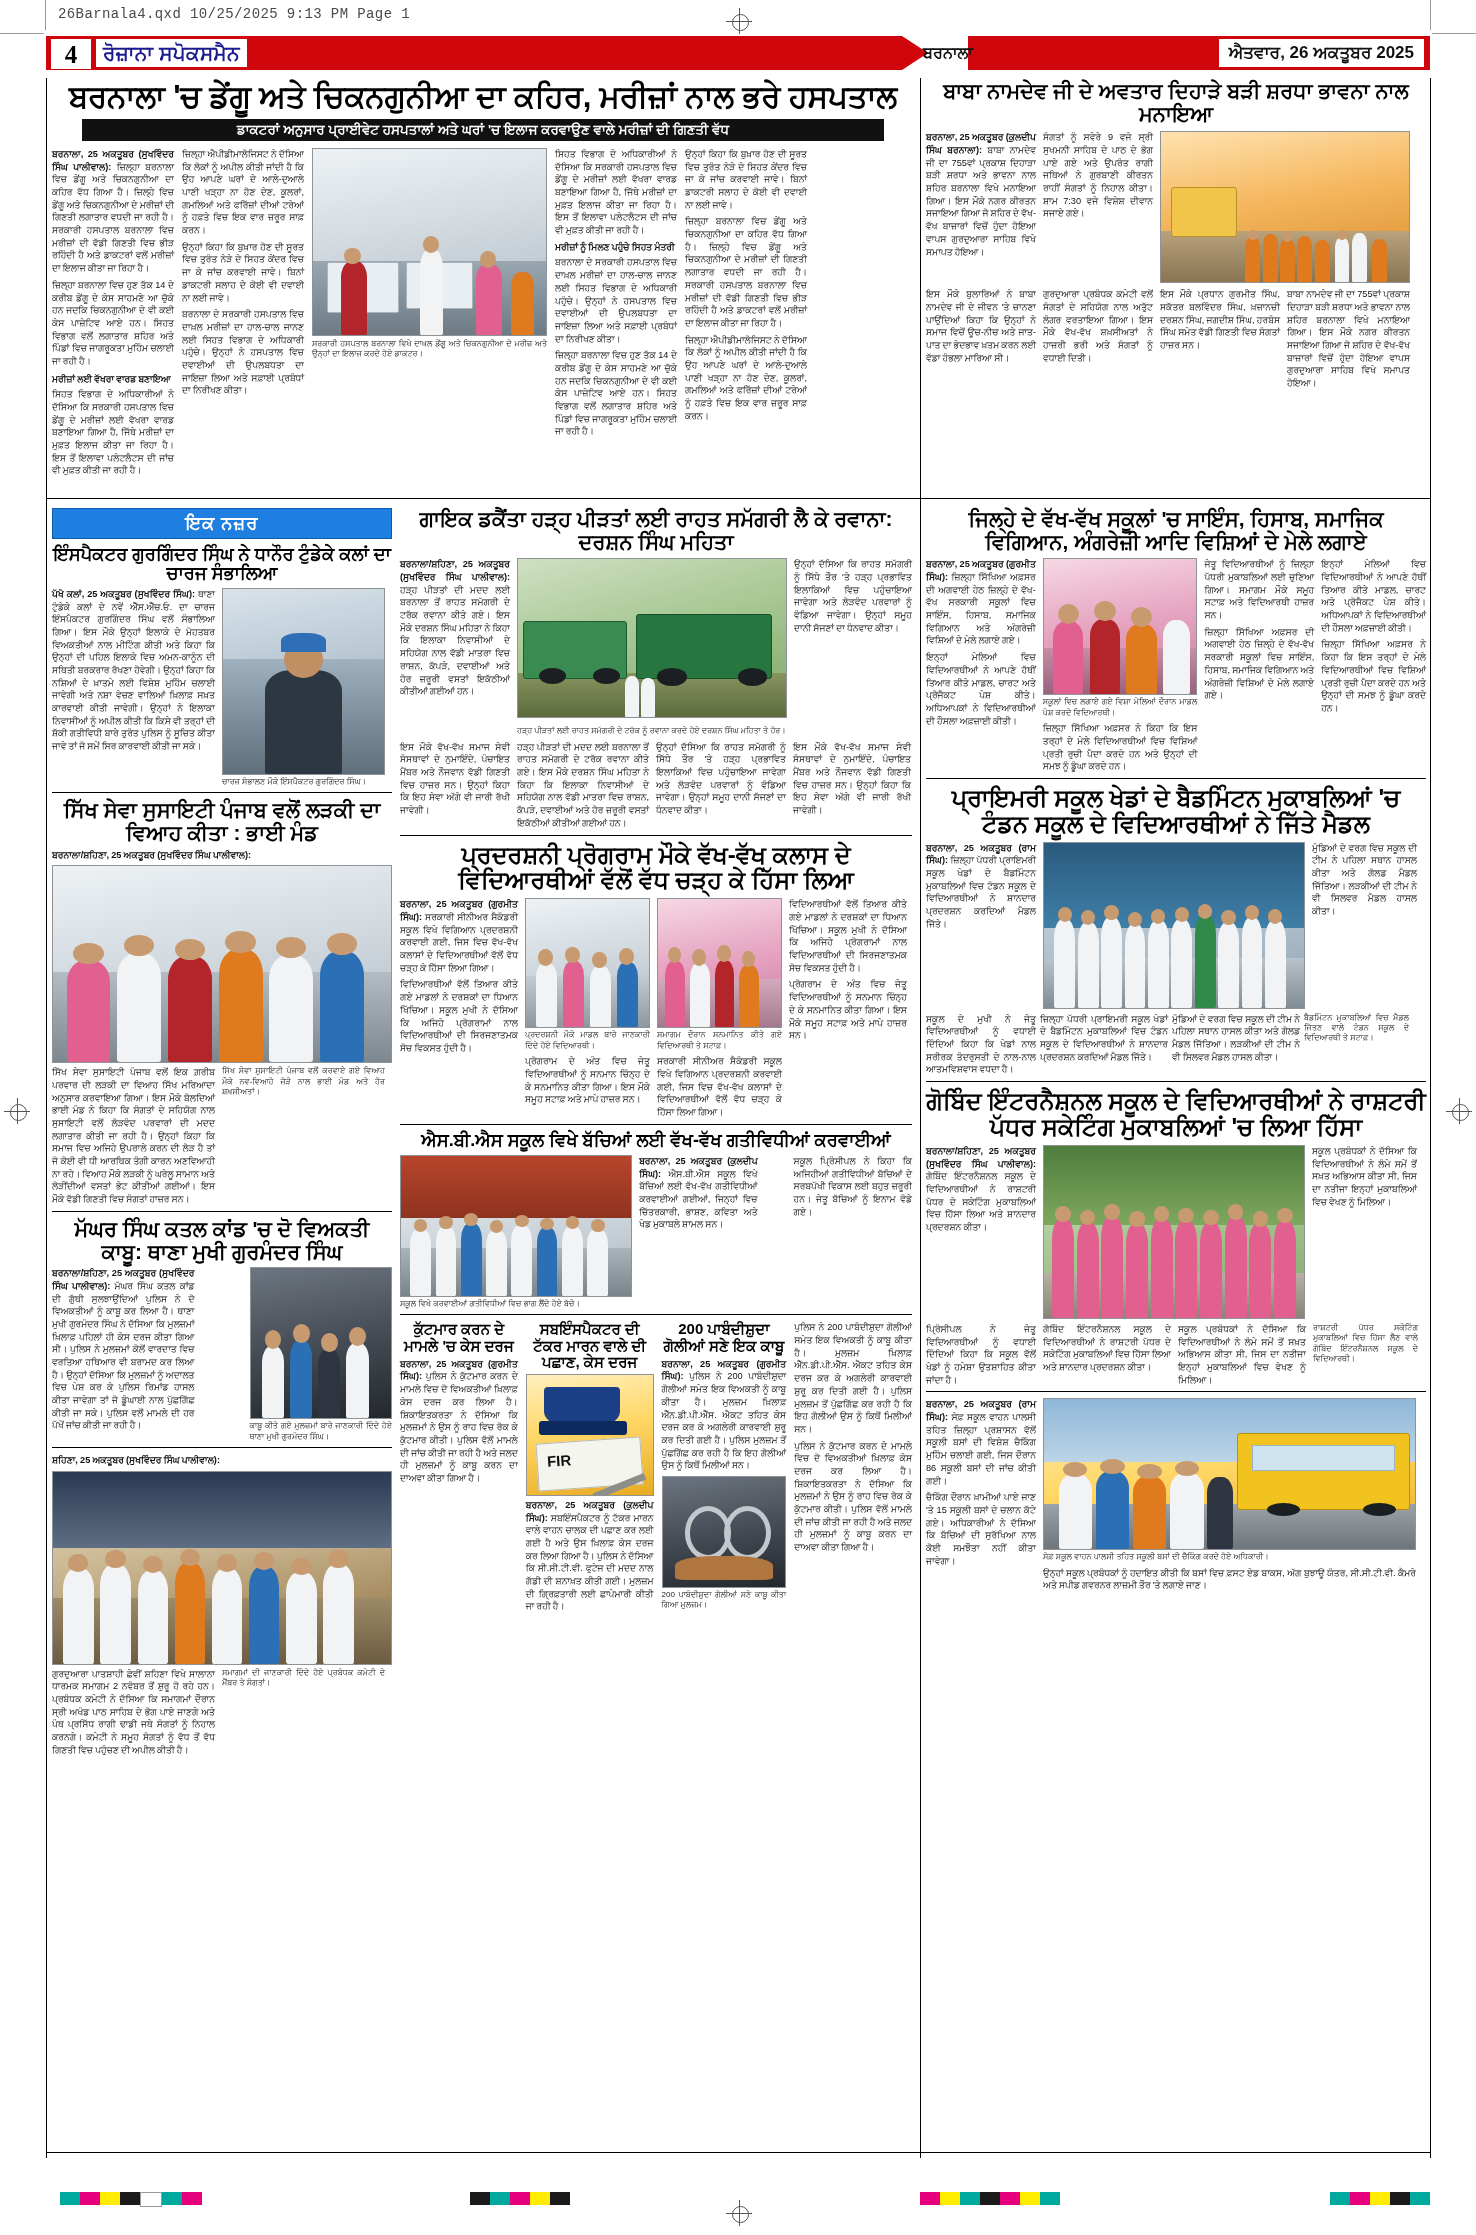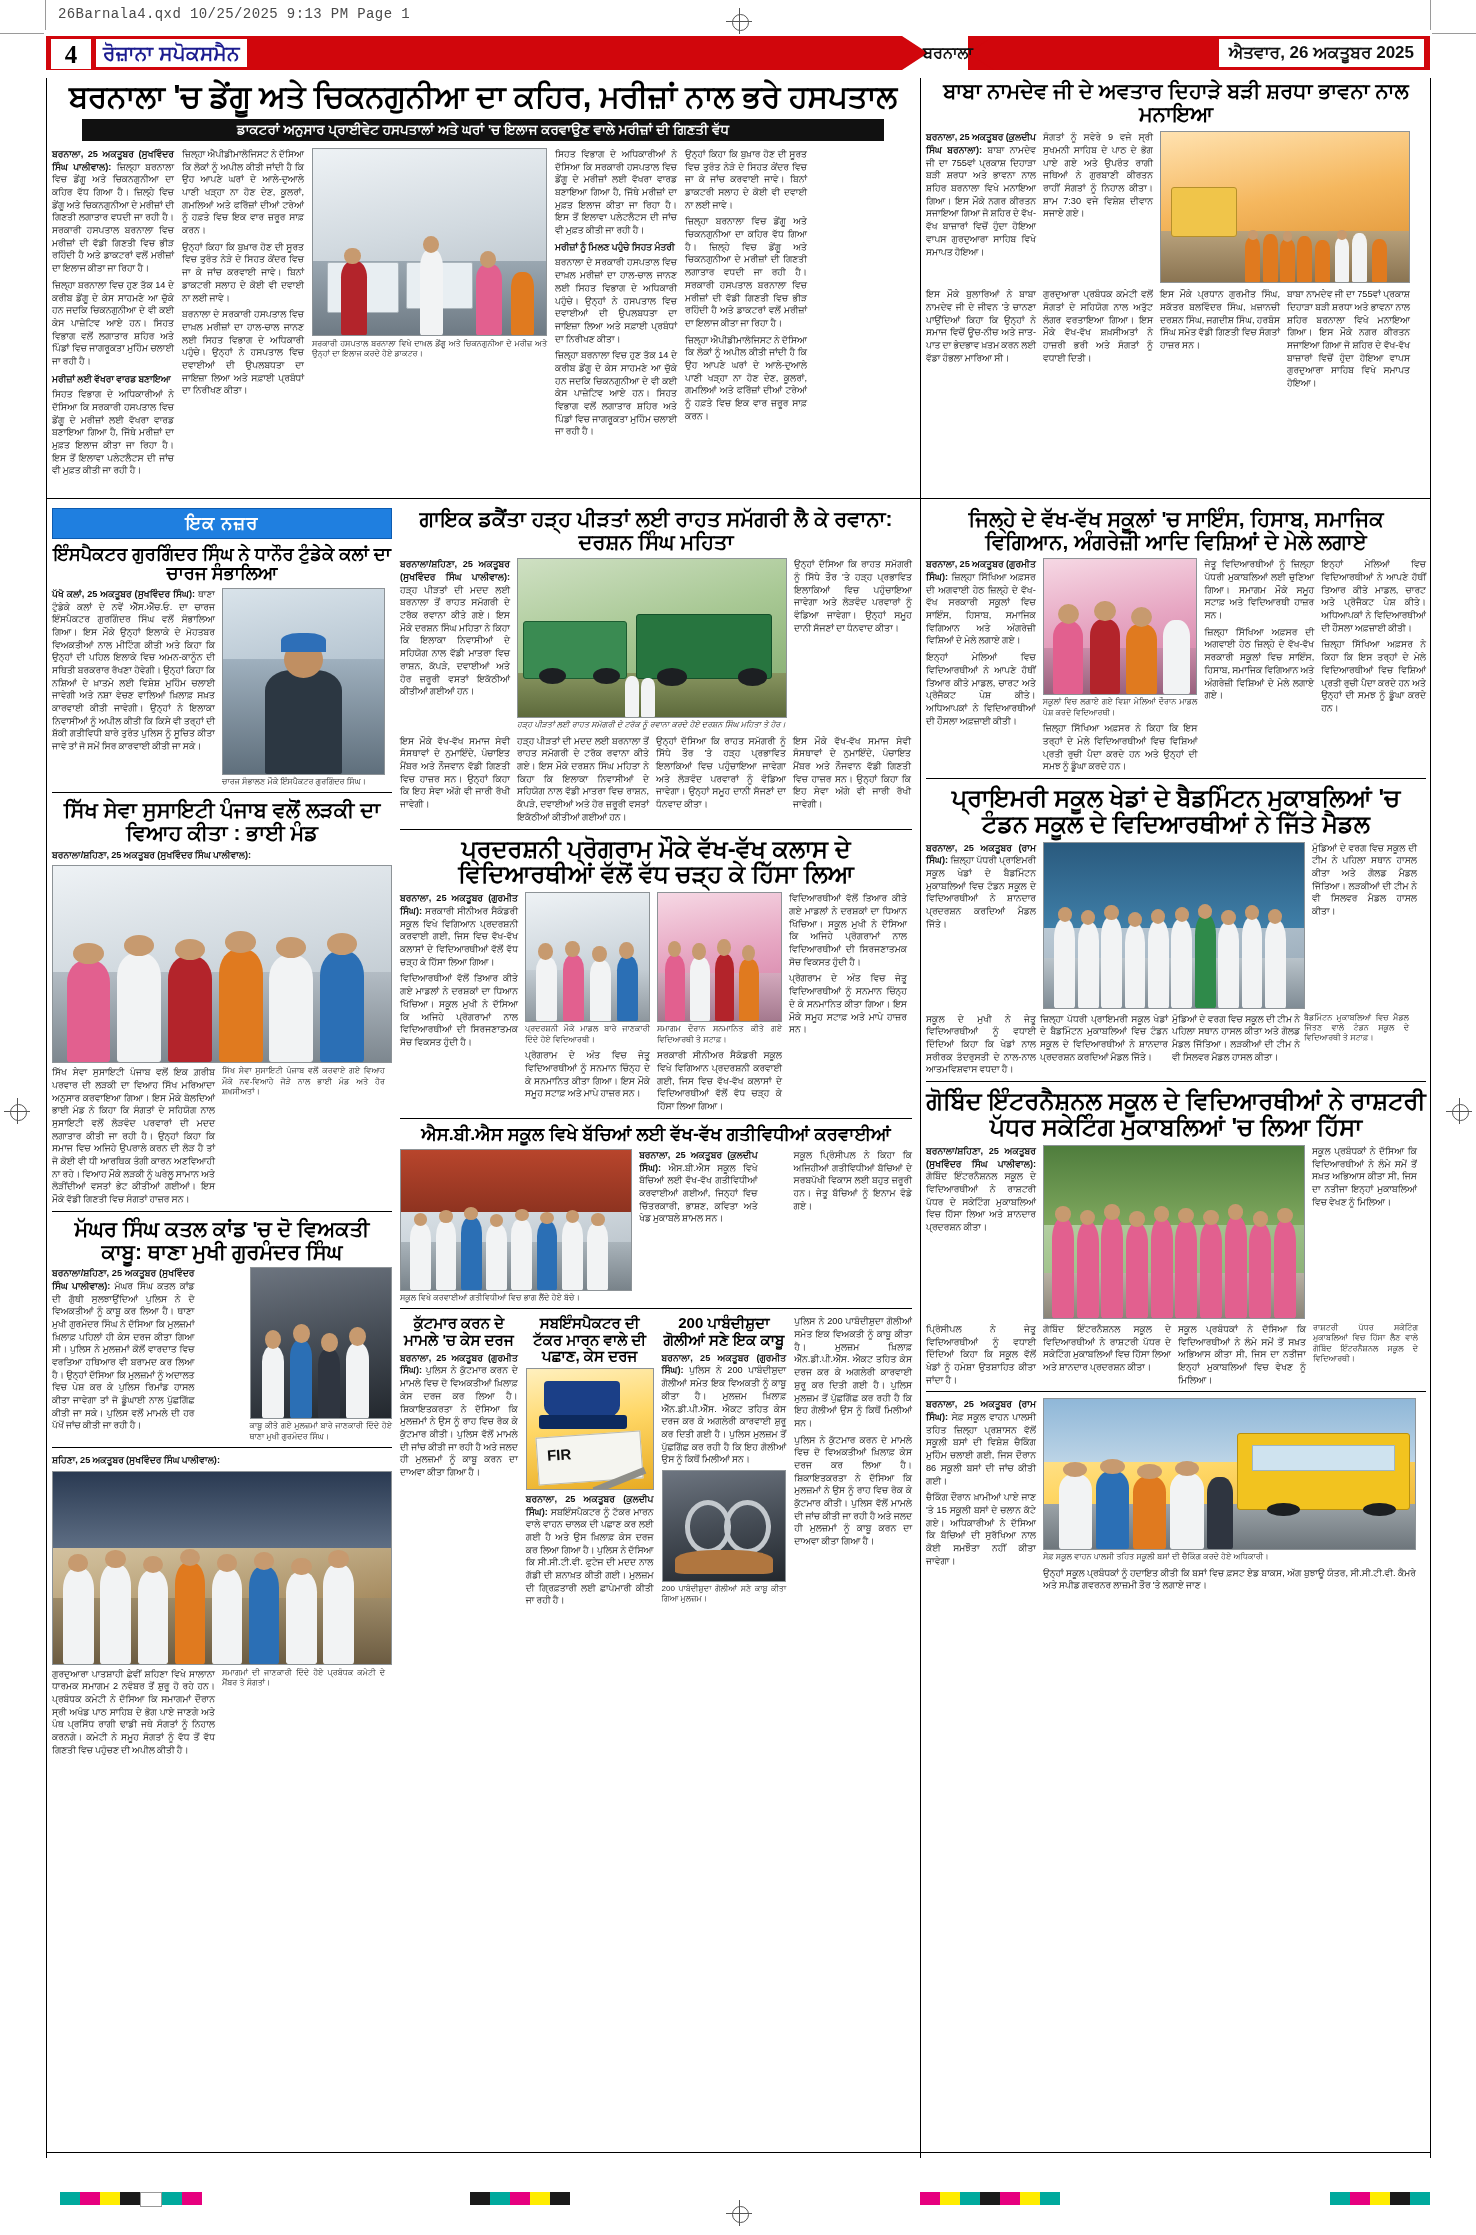--- a/index.html
+++ b/index.html
@@ -340,21 +340,21 @@
             <div style="position:absolute;left:0;right:0;bottom:0;height:28%;background:linear-gradient(180deg,#87945f,#5d6a3c);"></div>
             <div class="vehicle" style="left:44%;bottom:24%;width:50%;height:40%;background:#27753f;border:1px solid #14502a;"></div>
             <div class="vehicle" style="left:2%;bottom:24%;width:38%;height:36%;background:#3a8b52;border:1px solid #1c5c31;"></div>
             <div style="position:absolute;left:8%;bottom:21%;width:10%;height:10%;background:#1c1f22;border-radius:50%;"></div>
             <div style="position:absolute;left:28%;bottom:21%;width:10%;height:10%;background:#1c1f22;border-radius:50%;"></div>
             <div style="position:absolute;left:52%;bottom:20%;width:11%;height:11%;background:#1c1f22;border-radius:50%;"></div>
             <div style="position:absolute;left:82%;bottom:20%;width:11%;height:11%;background:#1c1f22;border-radius:50%;"></div>
             <div class="fig wh" style="left:40%;width:5%;height:26%;"></div>
             <div class="fig wh" style="left:46%;width:5%;height:25%;"></div>
           </div>
-          <div class="cap" style="margin-top:2px;font-style:italic;">ਹੜ੍ਹ ਪੀੜਤਾਂ ਲਈ ਰਾਹਤ ਸਮੱਗਰੀ ਦੇ ਟਰੱਕ ਨੂੰ ਰਵਾਨਾ ਕਰਦੇ ਹੋਏ ਦਰਸ਼ਨ ਸਿੰਘ ਮਹਿਤਾ ਤੇ ਹੋਰ।</div>
+          <div class="cap" style="margin-top:8px;">ਹੜ੍ਹ ਪੀੜਤਾਂ ਲਈ ਰਾਹਤ ਸਮੱਗਰੀ ਦੇ ਟਰੱਕ ਨੂੰ ਰਵਾਨਾ ਕਰਦੇ ਹੋਏ ਦਰਸ਼ਨ ਸਿੰਘ ਮਹਿਤਾ ਤੇ ਹੋਰ।</div>
         </div>
         <div style="width:118px;">
           <div class="body-txt">ਉਨ੍ਹਾਂ ਦੱਸਿਆ ਕਿ ਰਾਹਤ ਸਮੱਗਰੀ ਨੂੰ ਸਿੱਧੇ ਤੌਰ 'ਤੇ ਹੜ੍ਹ ਪ੍ਰਭਾਵਿਤ ਇਲਾਕਿਆਂ ਵਿਚ ਪਹੁੰਚਾਇਆ ਜਾਵੇਗਾ ਅਤੇ ਲੋੜਵੰਦ ਪਰਵਾਰਾਂ ਨੂੰ ਵੰਡਿਆ ਜਾਵੇਗਾ। ਉਨ੍ਹਾਂ ਸਮੂਹ ਦਾਨੀ ਸੱਜਣਾਂ ਦਾ ਧੰਨਵਾਦ ਕੀਤਾ।</div>
         </div>
       </div>
       <div style="display:flex;gap:7px;margin-top:4px;">
         <div style="width:110px;">
             <div class="body-txt">ਇਸ ਮੌਕੇ ਵੱਖ-ਵੱਖ ਸਮਾਜ ਸੇਵੀ ਸੰਸਥਾਵਾਂ ਦੇ ਨੁਮਾਇੰਦੇ, ਪੰਚਾਇਤ ਮੈਂਬਰ ਅਤੇ ਨੌਜਵਾਨ ਵੱਡੀ ਗਿਣਤੀ ਵਿਚ ਹਾਜ਼ਰ ਸਨ। ਉਨ੍ਹਾਂ ਕਿਹਾ ਕਿ ਇਹ ਸੇਵਾ ਅੱਗੇ ਵੀ ਜਾਰੀ ਰੱਖੀ ਜਾਵੇਗੀ।</div>
           </div>
         <div style="width:132px;">

